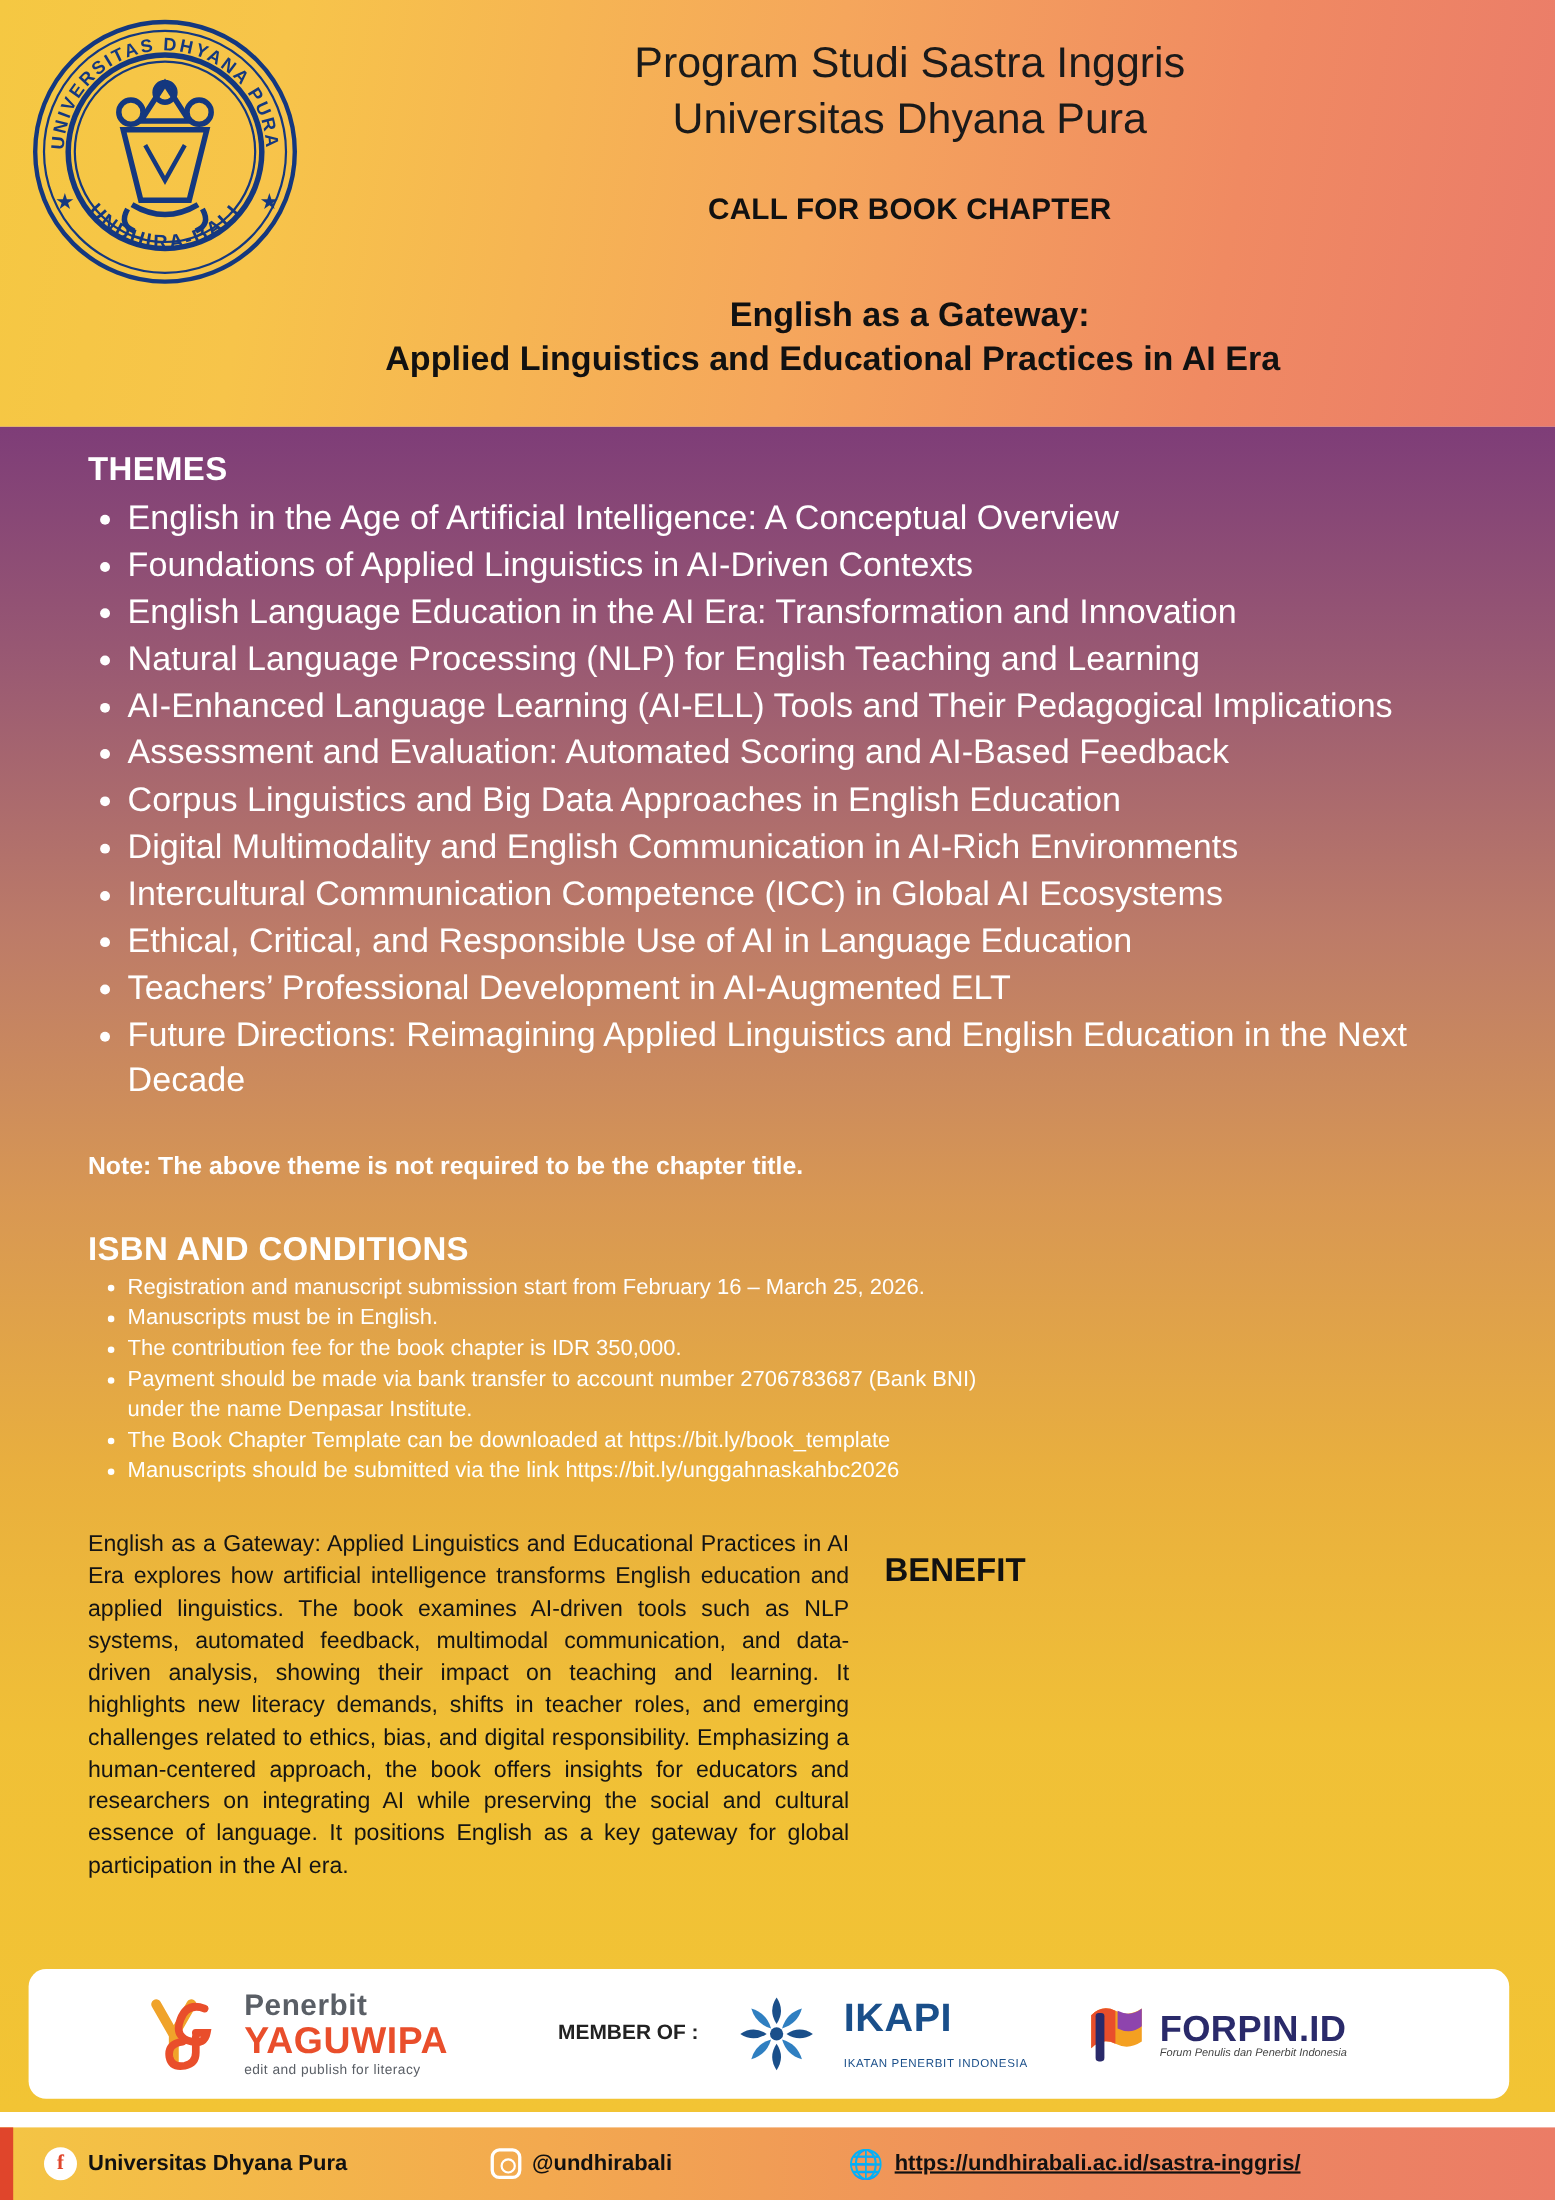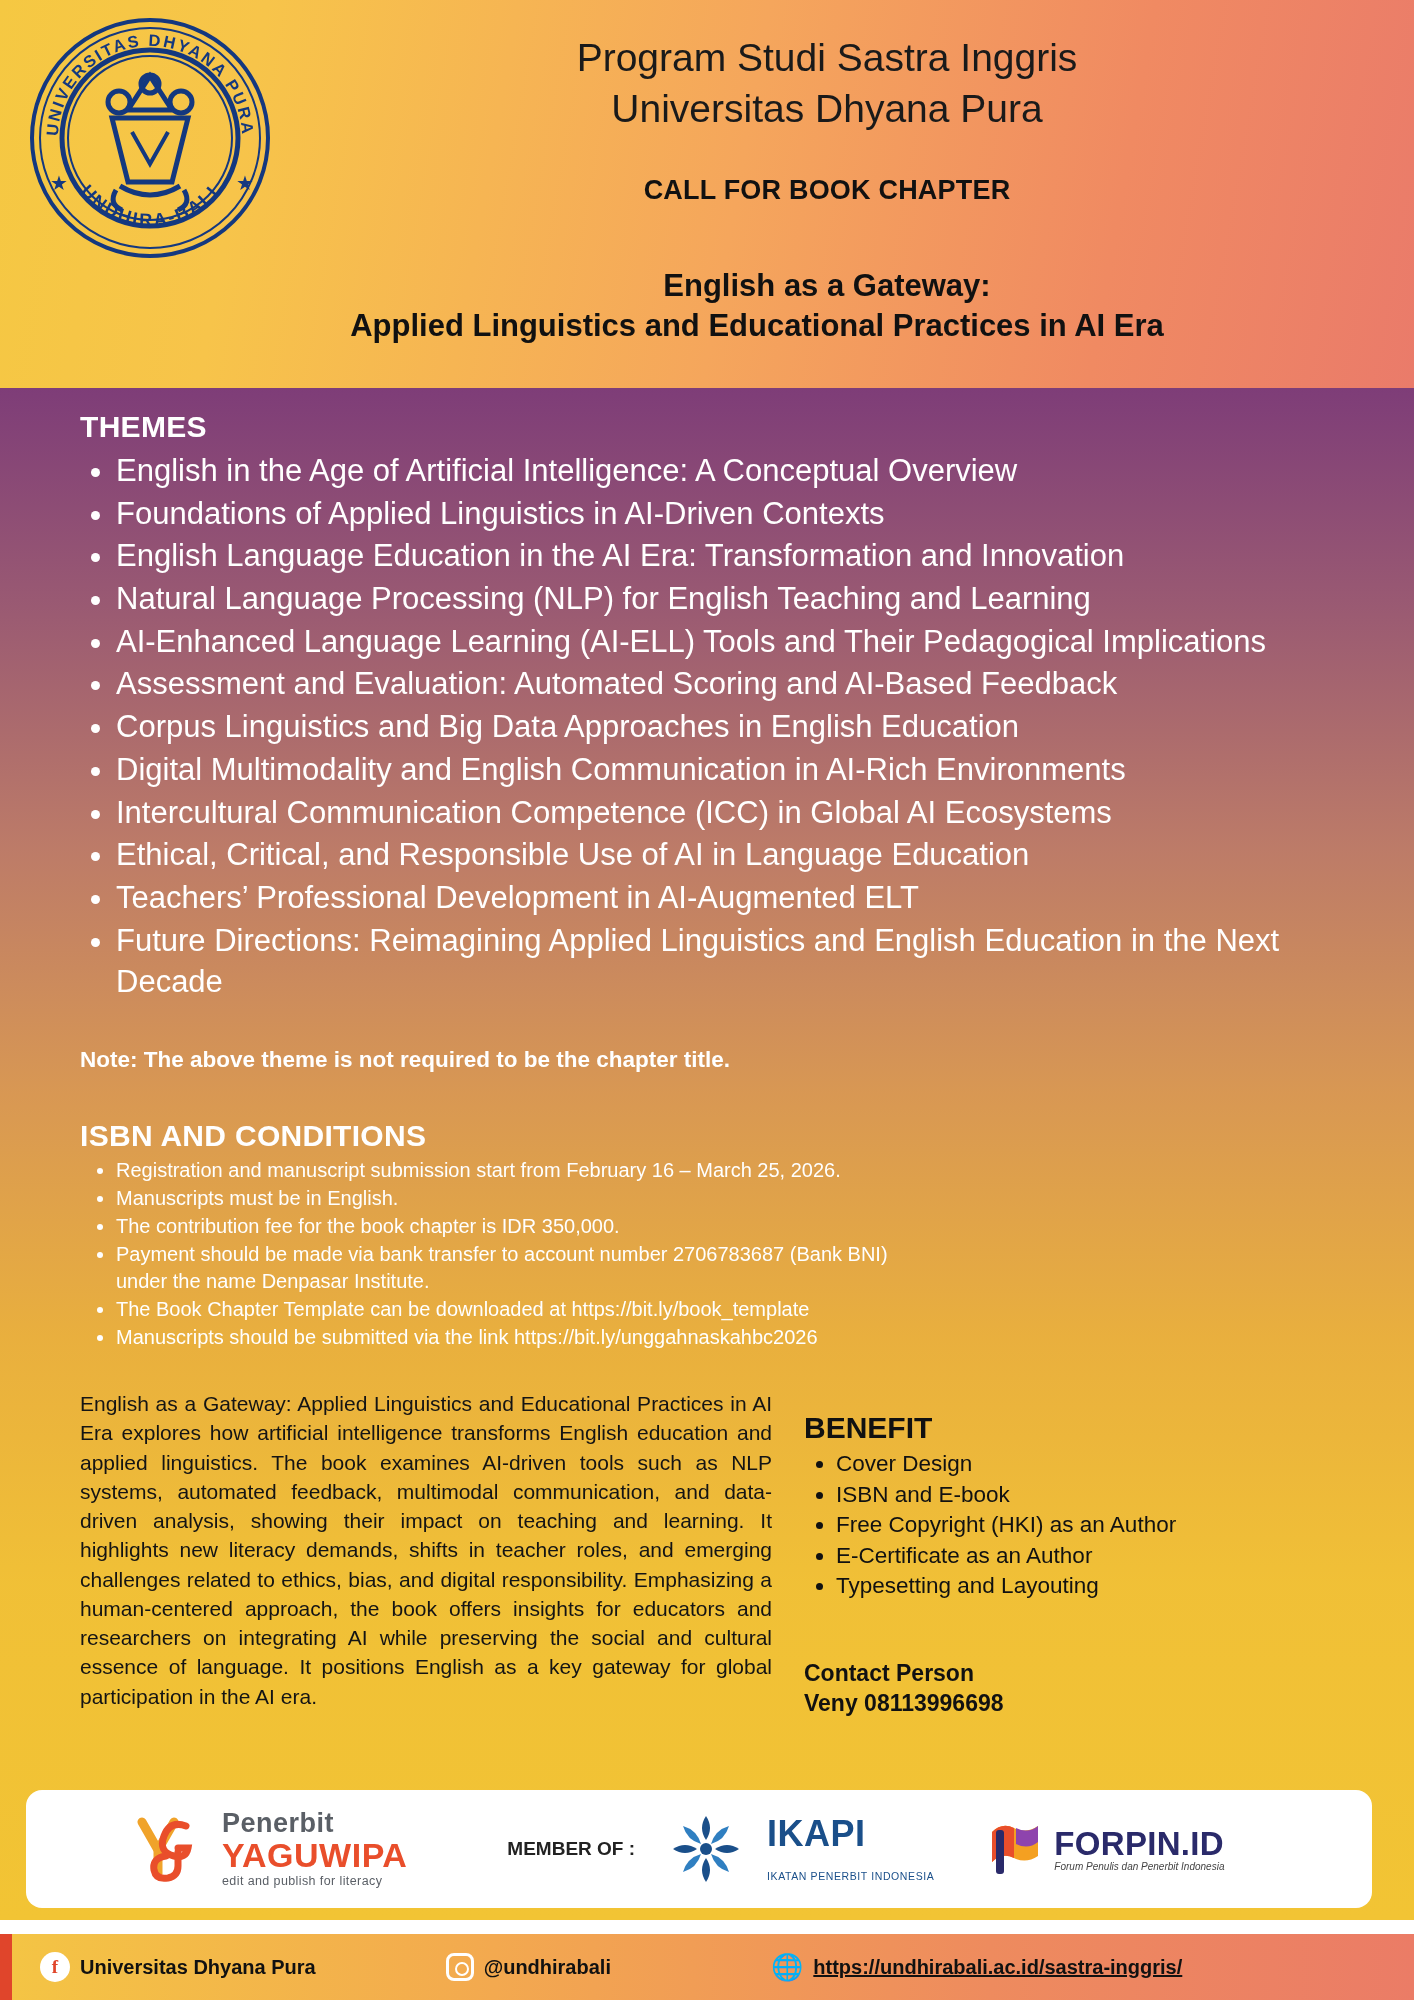--- a/index.html
+++ b/index.html
@@ -317,31 +317,20 @@
         <li><span>Payment should be made via bank transfer to account number 2706783687 (Bank BNI)</span><span class="sub">under the name Denpasar Institute.</span></li>
         <li>The Book Chapter Template can be downloaded at https://bit.ly/book_template</li>
         <li>Manuscripts should be submitted via the link https://bit.ly/unggahnaskahbc2026</li>
       </ul>
     </div>
 
     <div class="lower">
       <div class="abstract">English as a Gateway: Applied Linguistics and Educational Practices in AI Era explores how artificial intelligence transforms English education and applied linguistics. The book examines AI-driven tools such as NLP systems, automated feedback, multimodal communication, and data-driven analysis, showing their impact on teaching and learning. It highlights new literacy demands, shifts in teacher roles, and emerging challenges related to ethics, bias, and digital responsibility. Emphasizing a human-centered approach, the book offers insights for educators and researchers on integrating AI while preserving the social and cultural essence of language. It positions English as a key gateway for global participation in the AI era.</div>
       <div class="right-col">
         <div class="benefit-title">BENEFIT</div>
-        <ul class="benefit">
-          <li>Cover Design</li>
-          <li>ISBN and E-book</li>
-          <li>Free Copyright (HKI) as an Author</li>
-          <li>E-Certificate as an Author</li>
-          <li>Typesetting and Layouting</li>
-        </ul>
-        <div class="contact">
-          <div>Contact Person</div>
-          <div>Veny  08113996698</div>
-        </div>
       </div>
     </div>
 
     <div class="supported">Supported by:</div>
 
     <div class="sponsors">
       <div class="sp-yaguwipa">
         <div class="yg-mark">
           <svg viewBox="0 0 78 66" width="78" height="66" aria-hidden="true">
             <path d="M6 6 L22 34 L22 58" stroke="#f0a32a" stroke-width="9" fill="none" stroke-linecap="round"></path>

